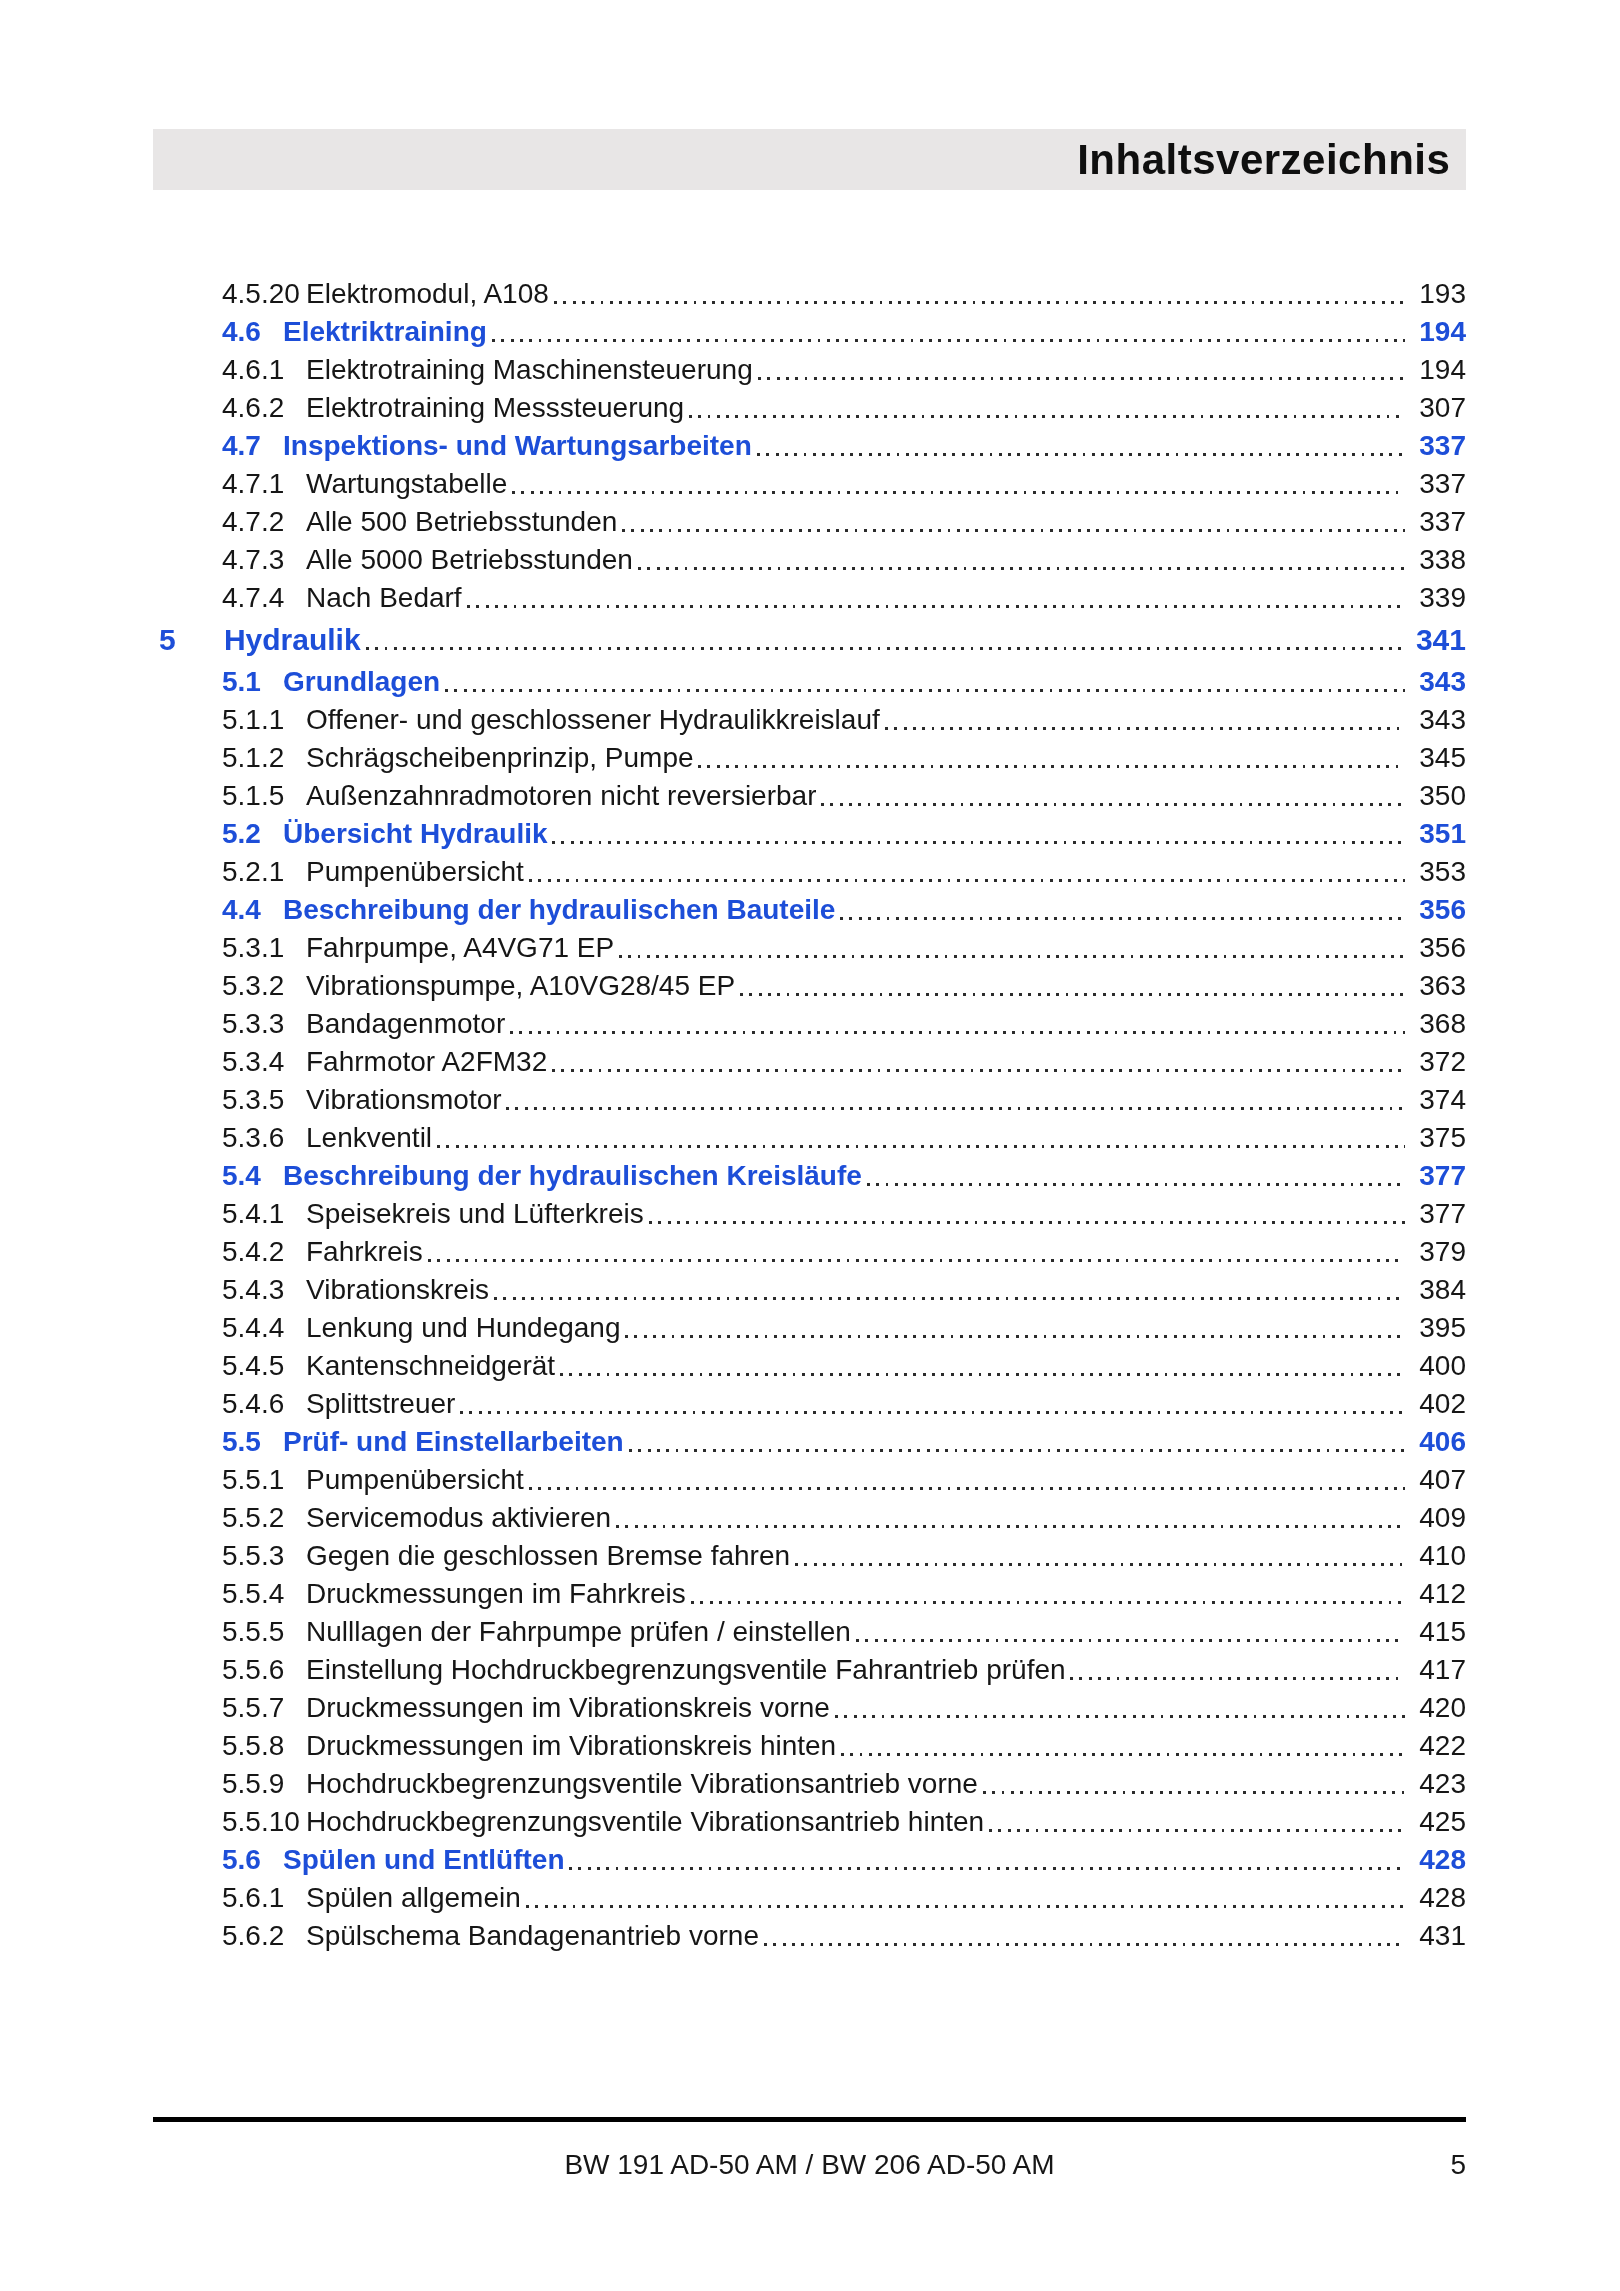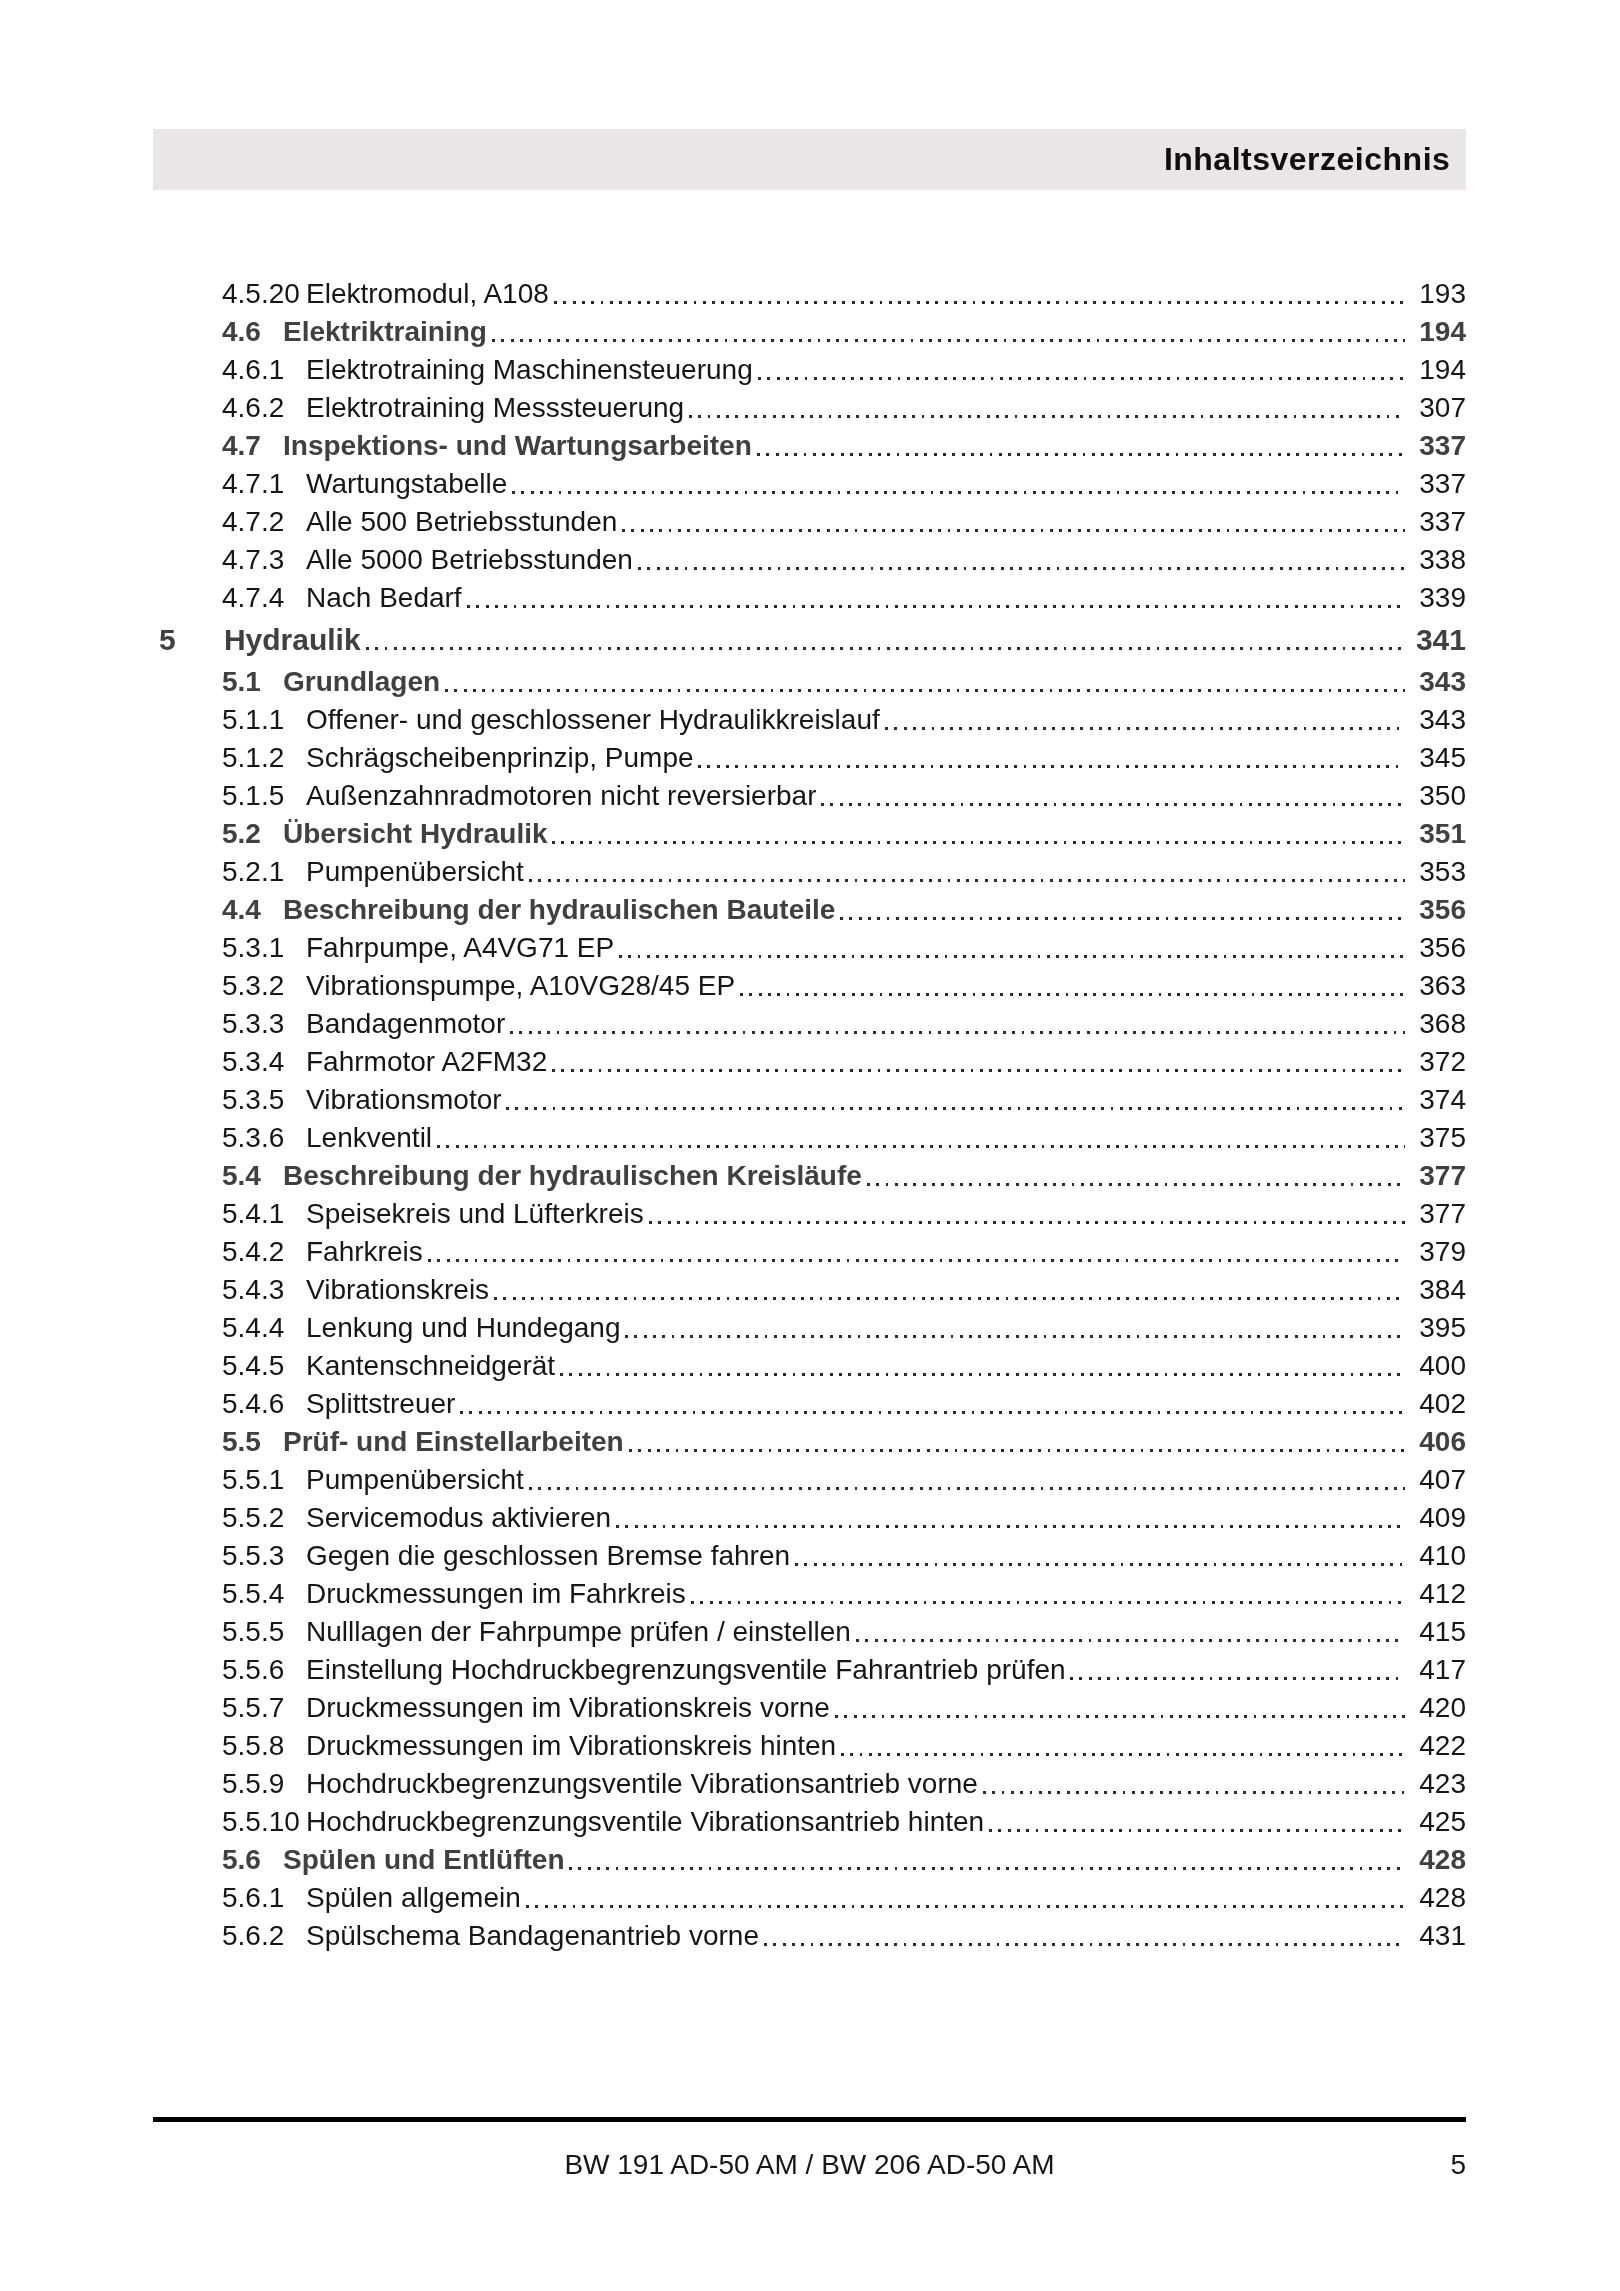--- a/index.html
+++ b/index.html
@@ -21,21 +21,21 @@
     width: 1313px;
     height: 61px;
     background: #e8e6e6;
     display: flex;
     align-items: center;
     justify-content: flex-end;
     padding-right: 15.7px;
     box-sizing: border-box;
   }
   .header-title {
-    font-size: 32px;
+    font-size: 42px;
     font-weight: bold;
     color: #0f0f0f;
     letter-spacing: 0.5px;
   }
 
   
   .toc {
     position: absolute;
     left: 153px;
     top: 275px;
@@ -62,21 +62,21 @@
     flex: 0 0 auto;
     min-width: 55px;
     text-align: right;
   }
   .row.lvl1 { padding-left: 5.9px;  margin: 3.9px 0; font-size: 30px; }
   .row.lvl1 .num { min-width: 65px; }
   .row.lvl2 { padding-left: 69px; }
   .row.lvl2 .num { min-width: 61px; }
   .row.lvl3 { padding-left: 69px; }
   .row.lvl3 .num { min-width: 82px; margin-right: 2px; }
-  .row.bold .num, .row.bold .title, .row.bold .pageno { font-weight: bold; color: #404040; }
+  .row.bold .num, .row.bold .title, .row.bold .pageno { font-weight: bold; color: #1d4ed8; }
 
   
   .footer-rule {
     position: absolute;
     left: 153px;
     top: 2117px;
     width: 1313px;
     height: 4.9px;
     background: #000000;
   }

